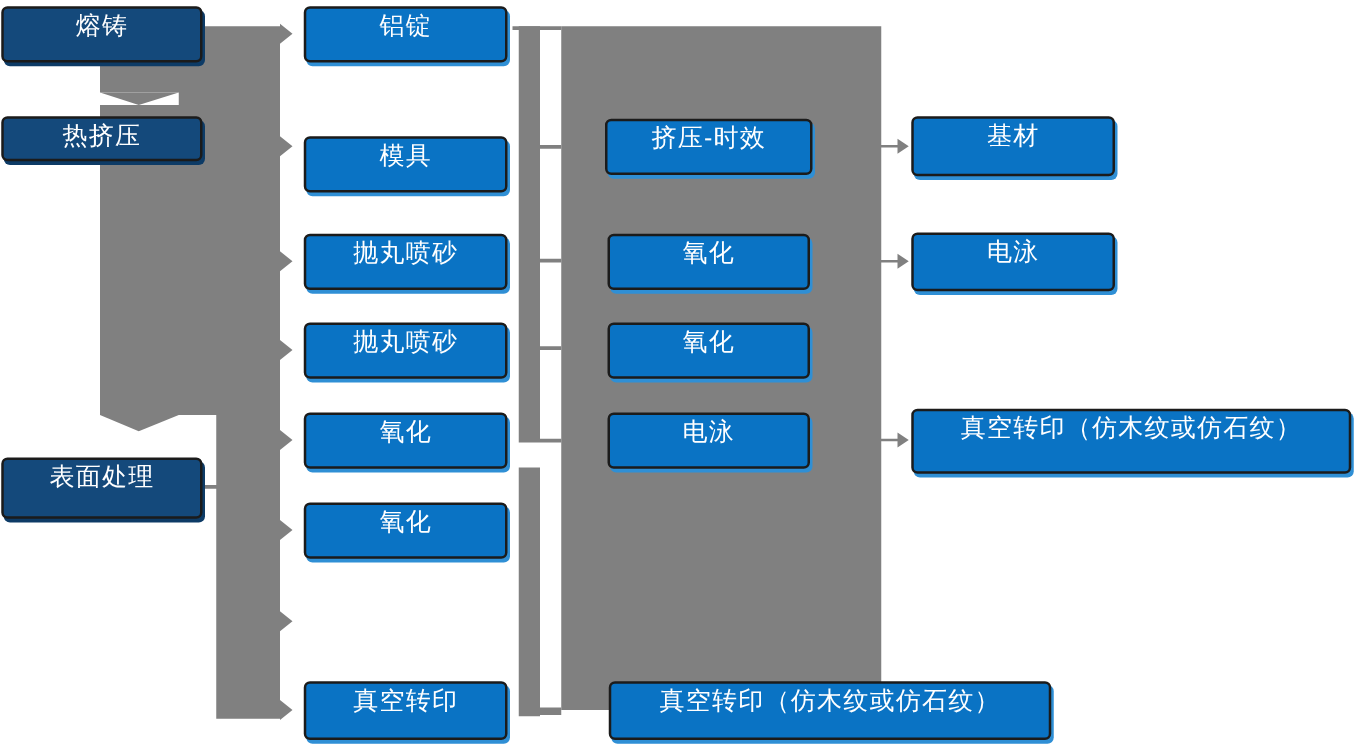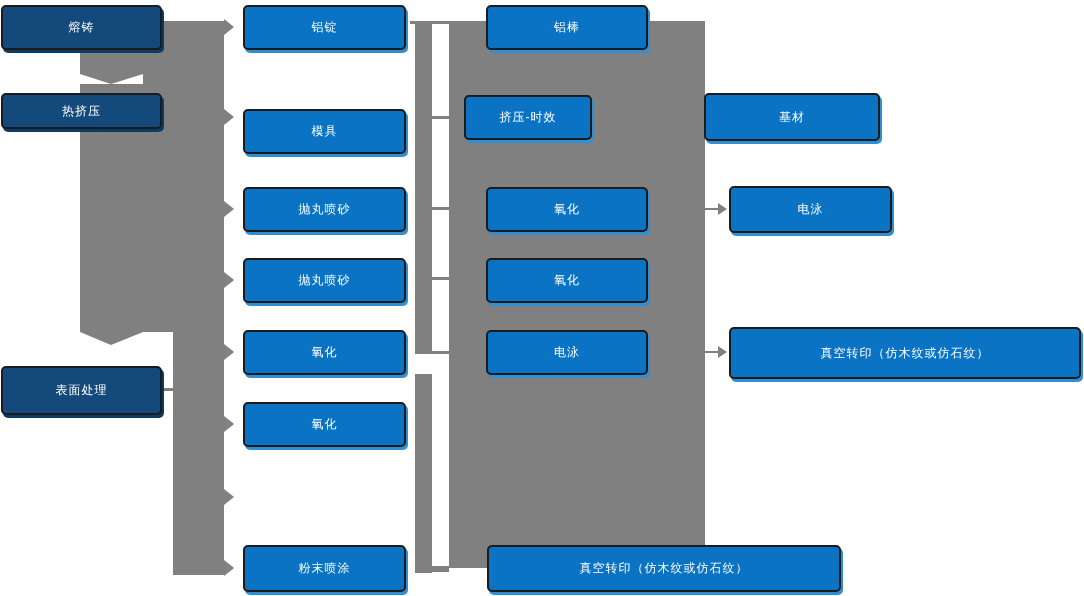--- a/index.html
+++ b/index.html
@@ -10,22 +10,22 @@
     --navyshadow:#0d3b66;
     --border:#1b1b1b;
     --text:#ffffff;
   }
   html,body{margin:0;padding:0;background:#ffffff;}
   #canvas{
     position:relative;width:1084px;height:596px;background:#ffffff;
     font-family:"Liberation Sans","DejaVu Sans",sans-serif;overflow:hidden;
   }
   .node{
-    position:absolute;display:flex;align-items:center;justify-content:center;
-    box-sizing:border-box;color:var(--text);font-size:12px;letter-spacing:1px;
+    position:absolute;display:flex;justify-content:center;
+    box-sizing:border-box;color:var(--text);font-size:20px;letter-spacing:1px;
     border:2px solid var(--border);border-radius:5px;z-index:2;white-space:nowrap;
   }
   .node.blue{background:var(--blue);box-shadow:2px 3px 0 var(--lightblue);}
   .node.navy{background:var(--navy);box-shadow:2px 3px 0 var(--navyshadow);}
   .conn{position:absolute;background:var(--gray);z-index:1;}
   .whiteband{position:absolute;background:#ffffff;z-index:1;}
   .tri{position:absolute;width:0;height:0;z-index:1;}
   .tri.right{border-top:8px solid transparent;border-bottom:8px solid transparent;border-left:10px solid var(--gray);}
   .tri.right-sm{border-top:6px solid transparent;border-bottom:6px solid transparent;border-left:9px solid var(--gray);}
   .tri.down-sm{border-left:31px solid transparent;border-right:32px solid transparent;border-top:10px solid var(--gray);}
@@ -91,43 +91,40 @@
   <div class="node blue" style="left:243px;top:258px;width:163px;height:45px">
     <span>抛丸喷砂</span>
     </div>
   <div class="node blue" style="left:243px;top:330px;width:163px;height:45px">
     <span>氧化</span>
     </div>
   <div class="node blue" style="left:243px;top:402px;width:163px;height:45px">
     <span>氧化</span>
     </div>
   <div class="node blue" style="left:243px;top:545px;width:163px;height:47px">
-    <span>粉末喷涂</span>
+    <span>真空转印</span>
     </div>
 
-  <div class="node blue" style="left:486px;top:5px;width:162px;height:45px">
-    <span>铝棒</span>
-    </div>
-  <div class="node blue" style="left:464px;top:95px;width:128px;height:45px">
+  <div class="node blue" style="left:484px;top:95px;width:166px;height:45px">
     <span>挤压-时效</span>
     </div>
   <div class="node blue" style="left:486px;top:187px;width:162px;height:45px">
     <span>氧化</span>
     </div>
   <div class="node blue" style="left:486px;top:258px;width:162px;height:45px">
     <span>氧化</span>
     </div>
   <div class="node blue" style="left:486px;top:330px;width:162px;height:45px">
     <span>电泳</span>
     </div>
   <div class="node blue" style="left:487px;top:545px;width:354px;height:47px">
     <span>真空转印（仿木纹或仿石纹）</span>
     </div>
 
-  <div class="node blue" style="left:704px;top:93px;width:176px;height:48px">
+  <div class="node blue" style="left:729px;top:93px;width:163px;height:48px">
     <span>基材</span>
     </div>
   <div class="node blue" style="left:729px;top:186px;width:163px;height:47px">
     <span>电泳</span>
     </div>
   <div class="node blue" style="left:729px;top:327px;width:352px;height:52px">
     <span>真空转印（仿木纹或仿石纹）</span>
     </div>
 
 </div>

